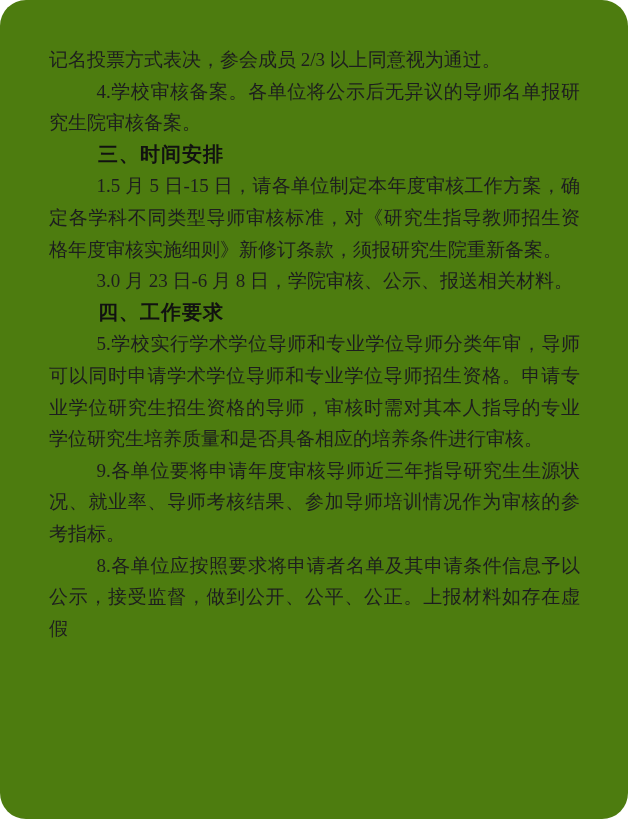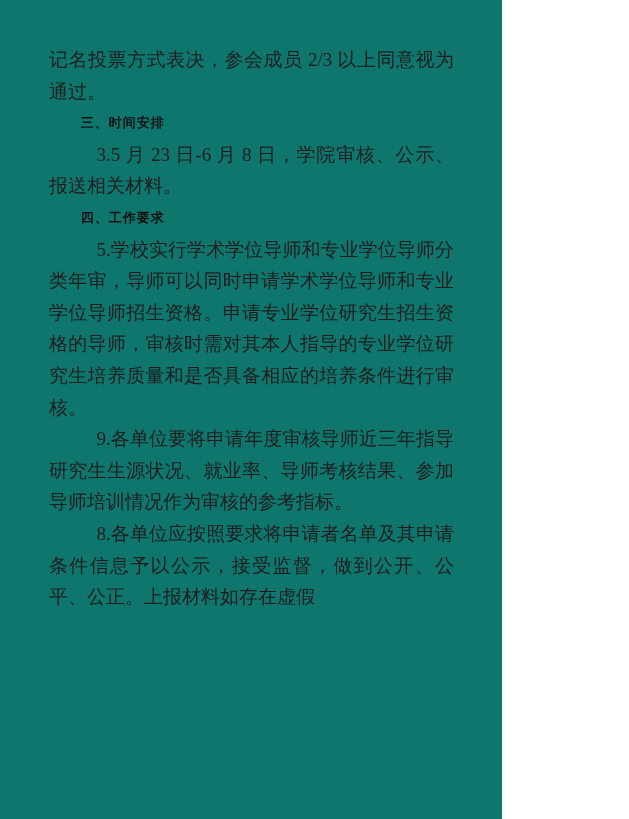--- a/index.html
+++ b/index.html
@@ -2,26 +2,27 @@
 <html><head>
 <meta charset="utf-8">
 <style>
   html, body {
     margin: 0;
     padding: 0;
     background: #ffffff;
   }
   .page {
     position: relative;
-    width: 502px;
+    width: 628px;
     height: 819px;
-    background: #0f766e;
+    background: #4d7c0f;
     box-sizing: border-box;
     padding: 44px 48px 0 49px;
     overflow: hidden;
+    border-radius: 26px;
   }
   .doc-body {
     font-family: "Liberation Serif", "DejaVu Serif", serif;
     font-size: 19px;
     line-height: 31.6px;
     color: #1d1d1f;
     text-align: justify;
   }
   .doc-body p {
     margin: 0;
@@ -30,31 +31,33 @@
   p.continuation {
     text-indent: 0;
   }
   p.paragraph {
     text-indent: 2.5em;
   }
   p.heading {
     text-indent: 2.45em;
     font-weight: bold;
     font-family: "Liberation Sans", "DejaVu Sans", sans-serif;
-    font-size: 13px;
+    font-size: 20px;
     letter-spacing: 1px;
     color: #111111;
   }
 </style>
 </head>
 <body>
 
 <div class="page">
   <div class="doc-body">
       <p class="continuation">记名投票方式表决，参会成员 2/3 以上同意视为通过。</p>
+      <p class="paragraph">4.学校审核备案。各单位将公示后无异议的导师名单报研究生院审核备案。</p>
       <p class="heading">三、时间安排</p>
-      <p class="paragraph">3.5 月 23 日-6 月 8 日，学院审核、公示、报送相关材料。</p>
+      <p class="paragraph">1.5 月 5 日-15 日，请各单位制定本年度审核工作方案，确定各学科不同类型导师审核标准，对《研究生指导教师招生资格年度审核实施细则》新修订条款，须报研究生院重新备案。</p>
+      <p class="paragraph">3.0 月 23 日-6 月 8 日，学院审核、公示、报送相关材料。</p>
       <p class="heading">四、工作要求</p>
       <p class="paragraph">5.学校实行学术学位导师和专业学位导师分类年审，导师可以同时申请学术学位导师和专业学位导师招生资格。申请专业学位研究生招生资格的导师，审核时需对其本人指导的专业学位研究生培养质量和是否具备相应的培养条件进行审核。</p>
       <p class="paragraph">9.各单位要将申请年度审核导师近三年指导研究生生源状况、就业率、导师考核结果、参加导师培训情况作为审核的参考指标。</p>
       <p class="paragraph">8.各单位应按照要求将申请者名单及其申请条件信息予以公示，接受监督，做到公开、公平、公正。上报材料如存在虚假</p>
     </div>
 </div>
 
 </body></html>

